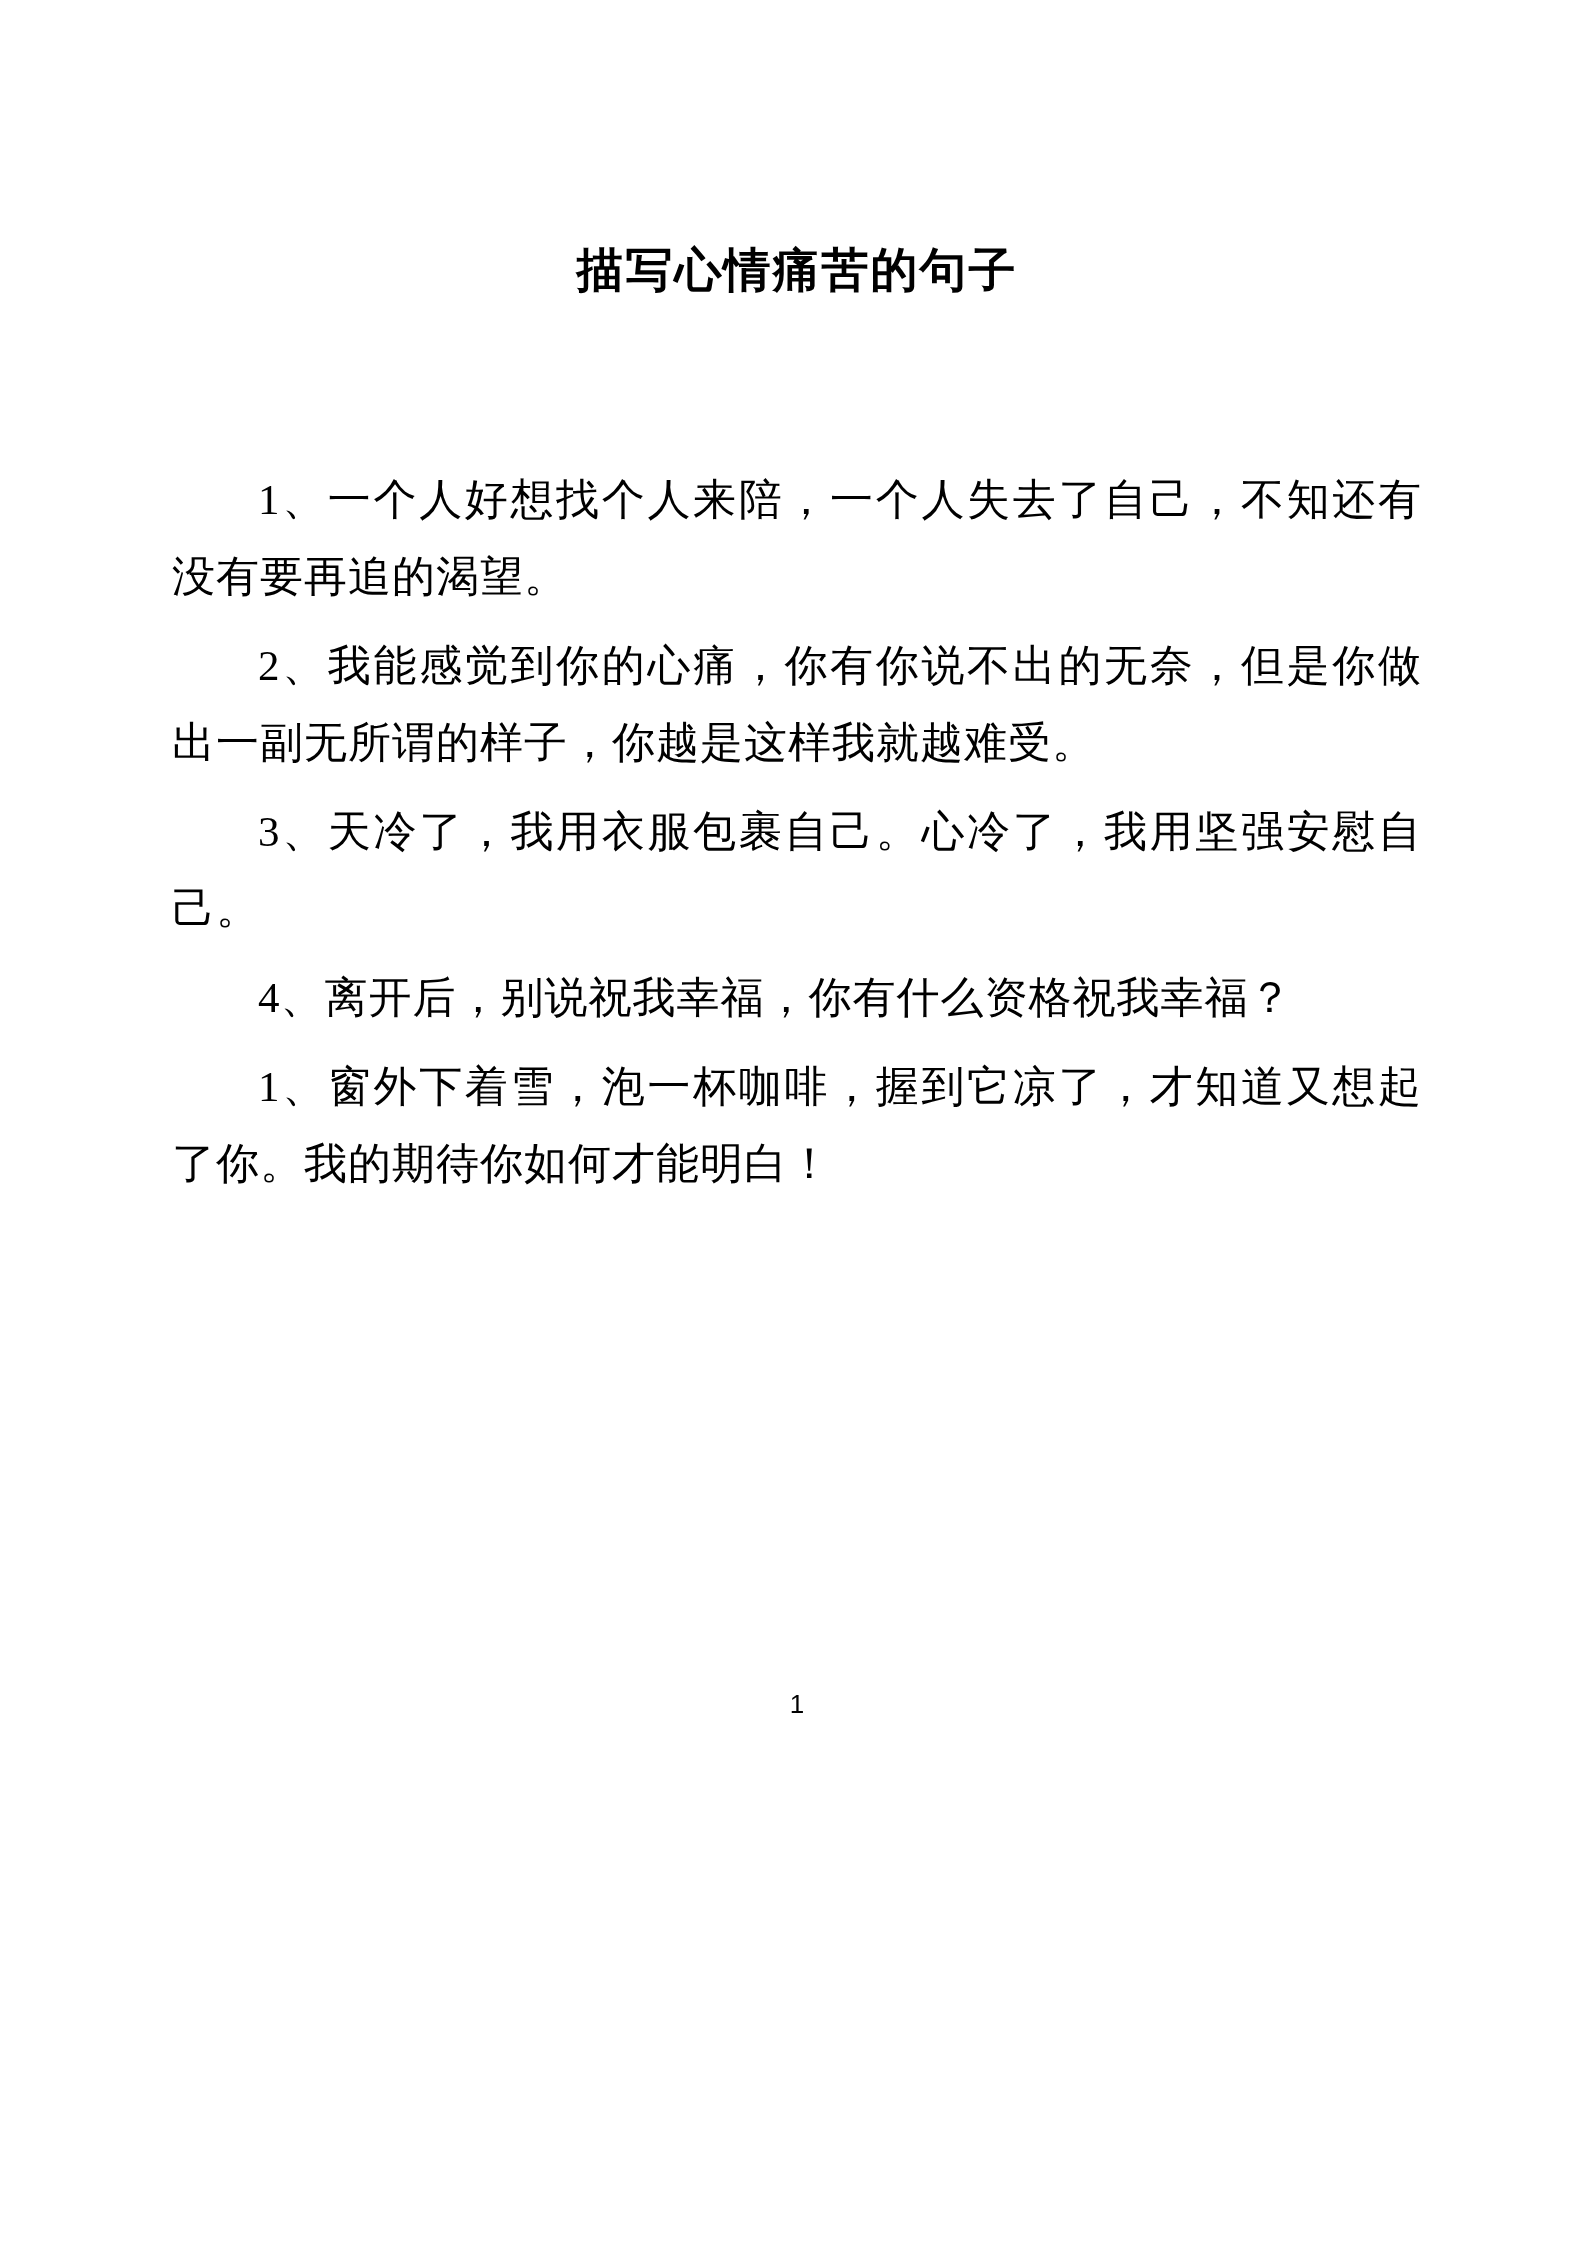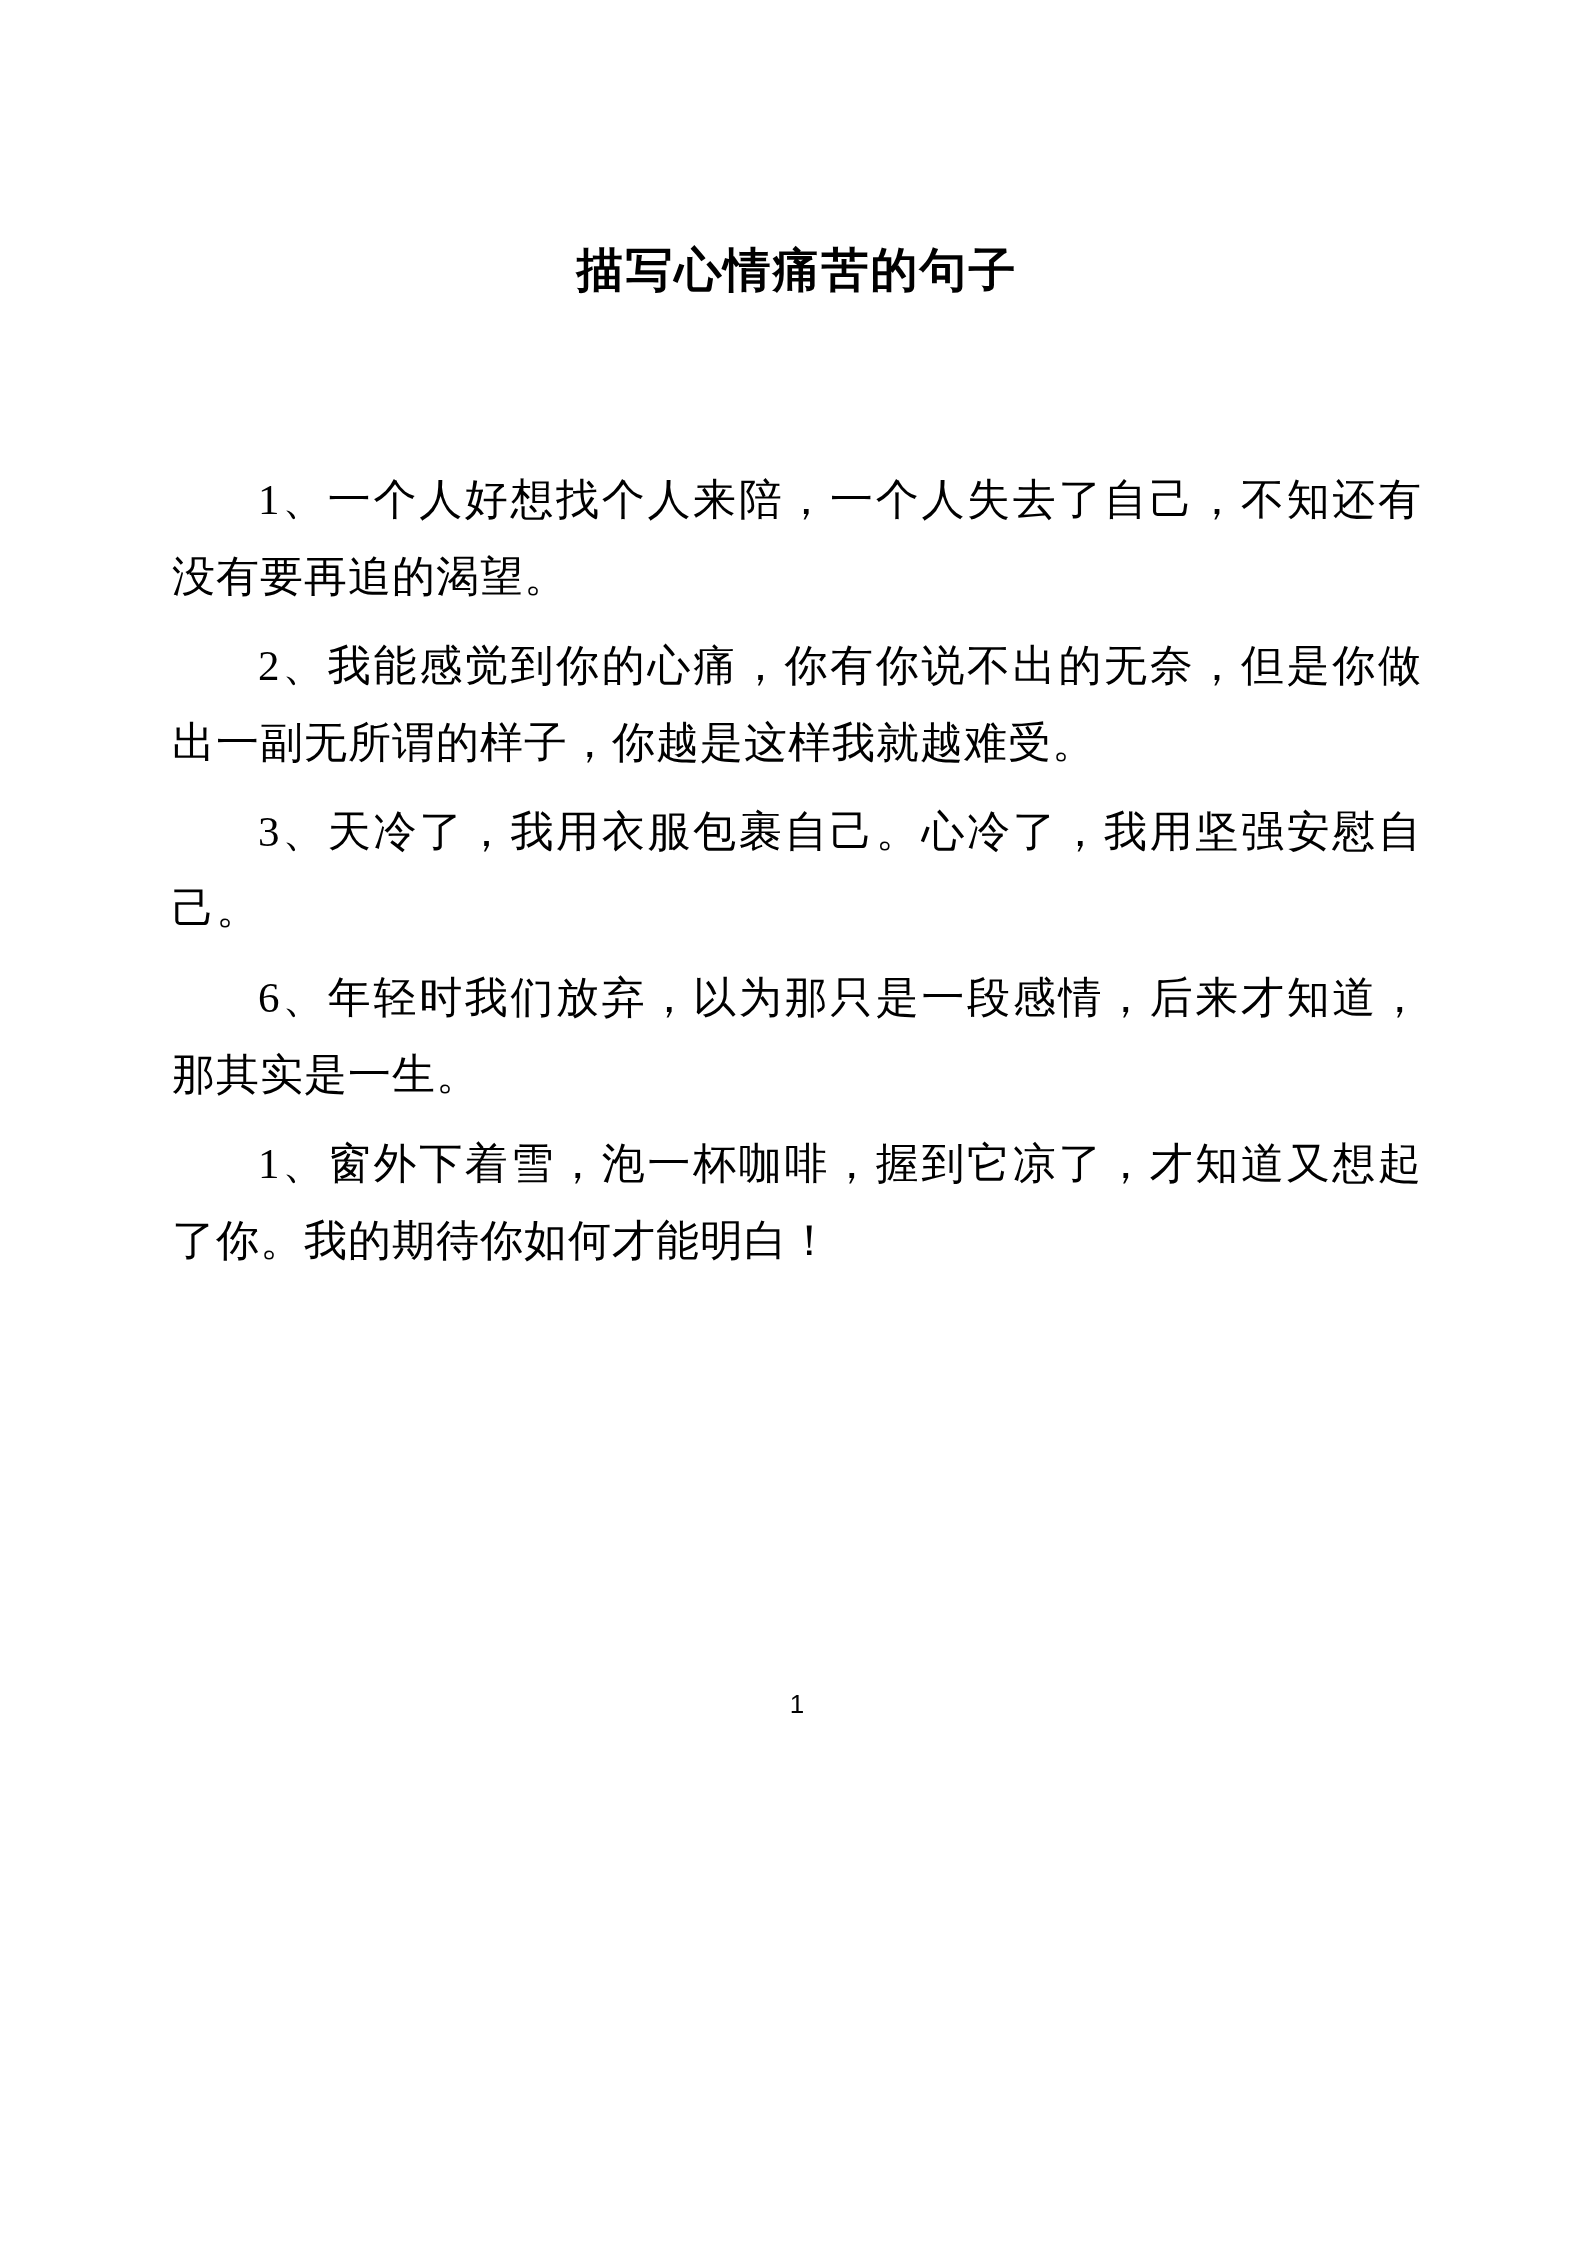--- a/index.html
+++ b/index.html
@@ -51,20 +51,20 @@
 </head>
 <body>
 
 <div class="page">
   <div class="content">
     <h1 class="title">描写心情痛苦的句子</h1>
     <div class="body-text">
       <p>1、一个人好想找个人来陪，一个人失去了自己，不知还有没有要再追的渴望。</p>
       <p>2、我能感觉到你的心痛，你有你说不出的无奈，但是你做出一副无所谓的样子，你越是这样我就越难受。</p>
       <p>3、天冷了，我用衣服包裹自己。心冷了，我用坚强安慰自己。</p>
-      <p>6、年轻时我们放弃，以为那只是一段感情，后来才知道，那其实是一生。</p>
+      <p>4、离开后，别说祝我幸福，你有什么资格祝我幸福？</p>
       <p>1、窗外下着雪，泡一杯咖啡，握到它凉了，才知道又想起了你。我的期待你如何才能明白！</p>
     </div>
   </div>
   <div class="footer">
     <span class="page-num">1</span>
   </div>
 </div>
 
 </body></html>

